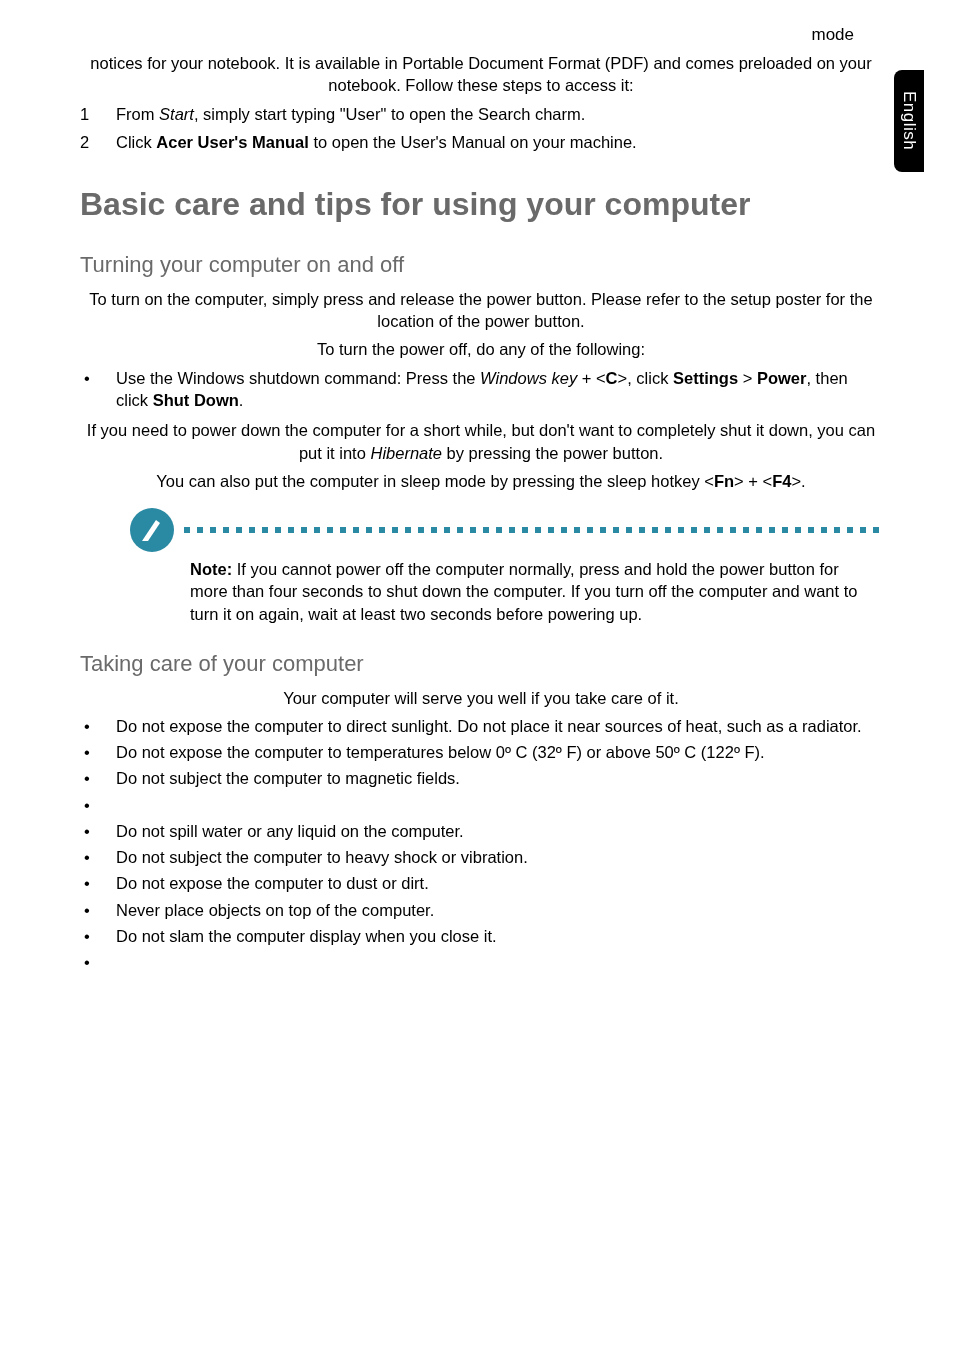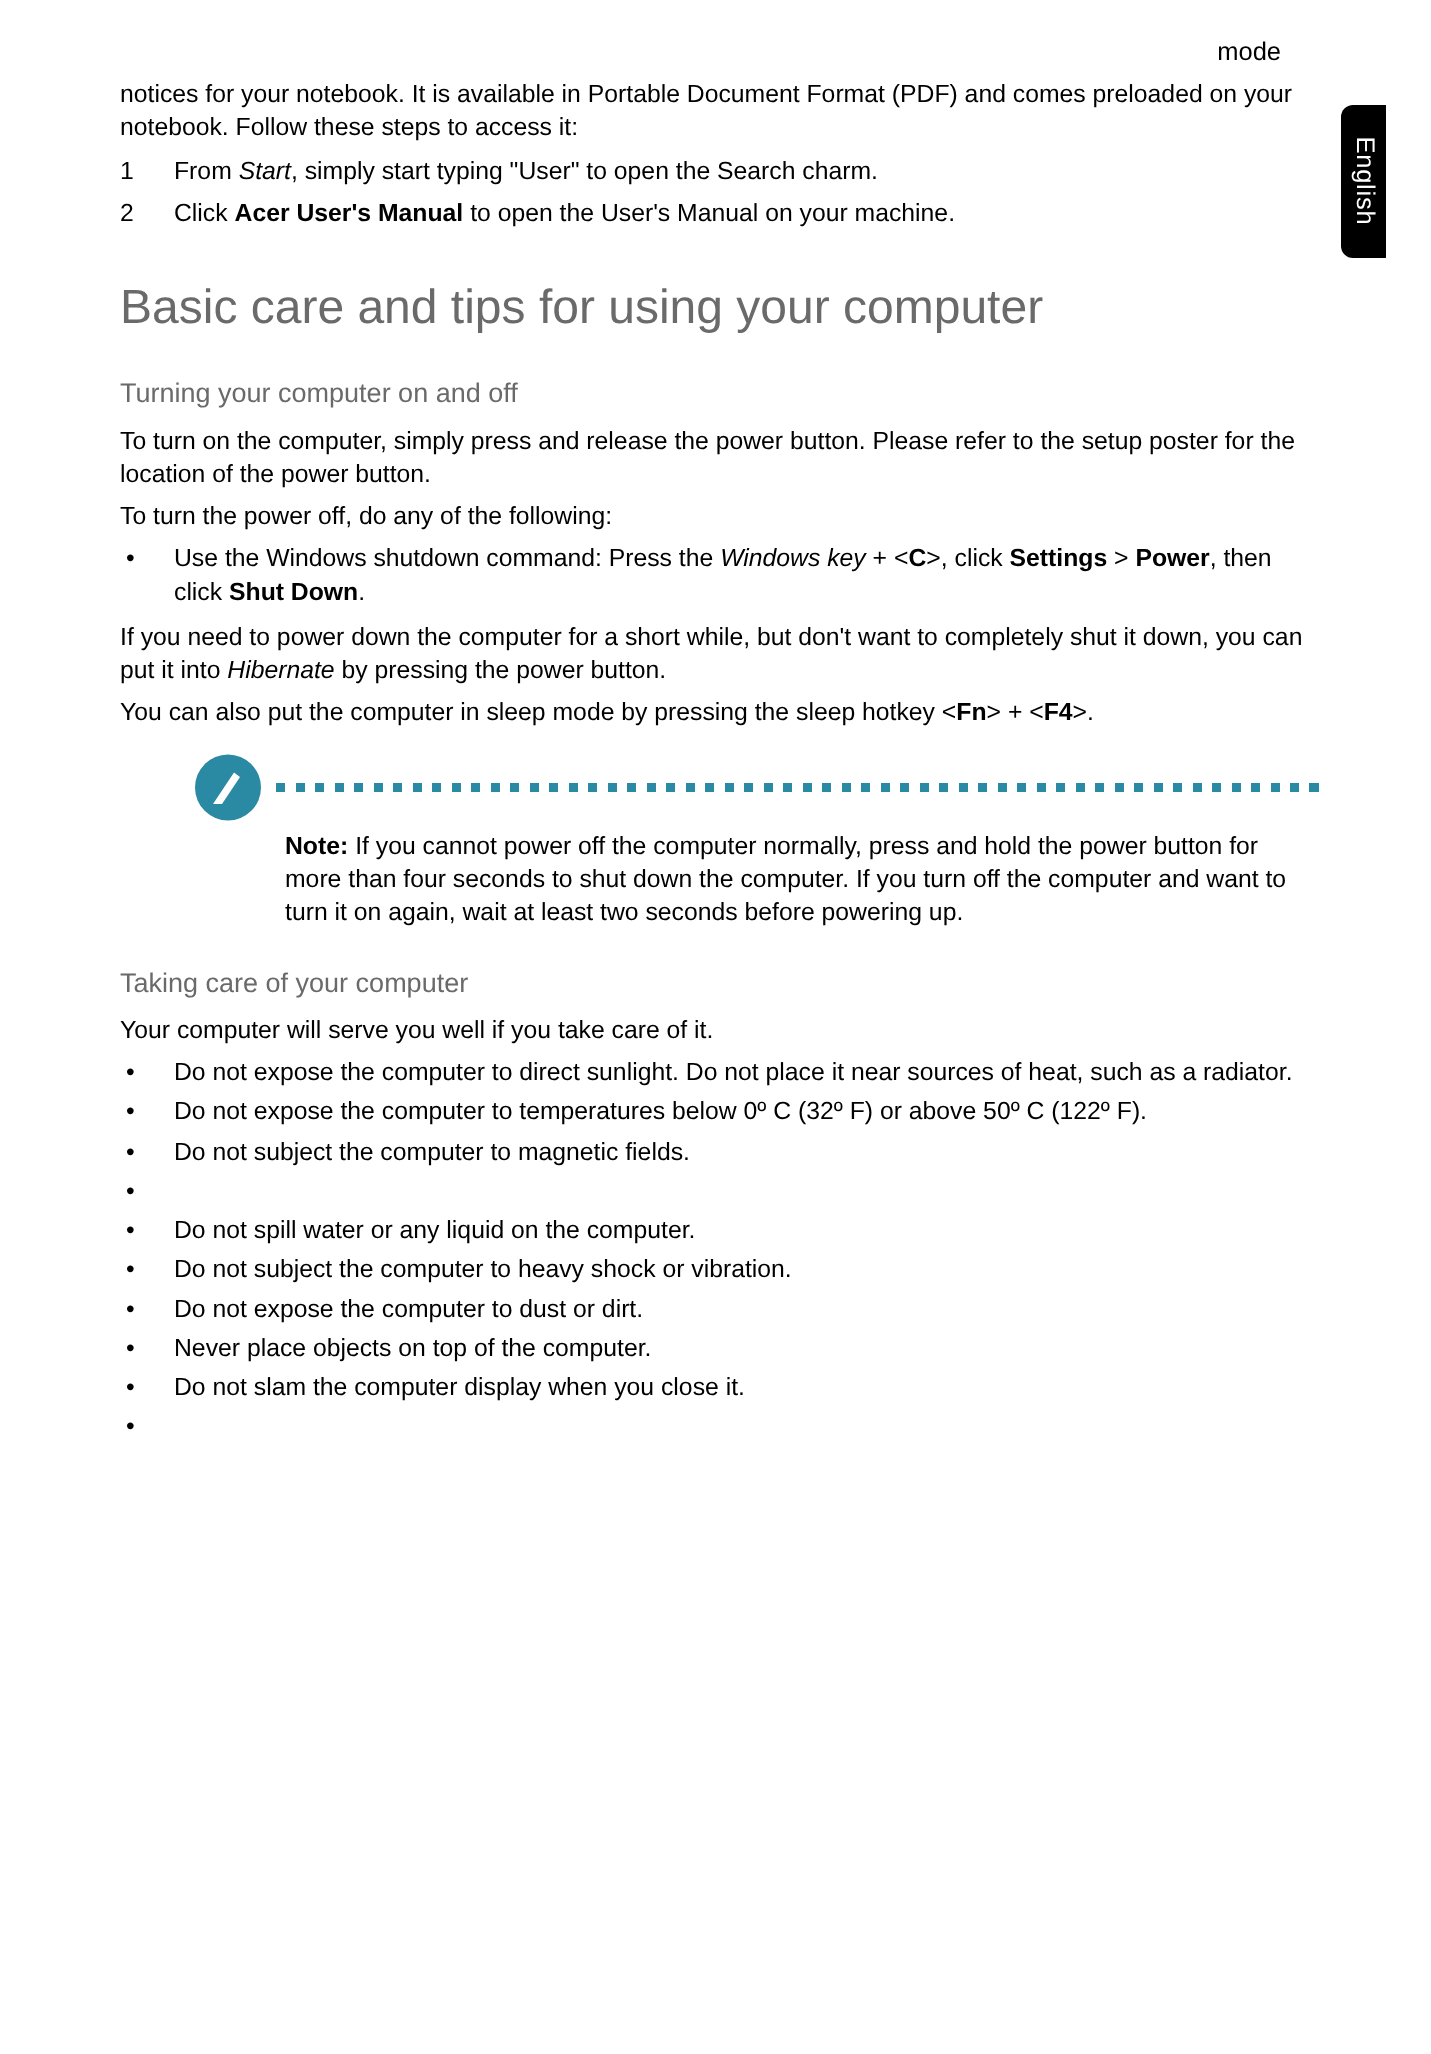--- a/index.html
+++ b/index.html
@@ -49,32 +49,33 @@
   ol.steps li {
     display: flex;
     margin: 6px 0;
   }
   ol.steps li .num {
     width: 36px;
     flex-shrink: 0;
   }
   h1.section {
     font-size: 32px;
-    font-weight: normal;
+    font-weight: bold;
     color: #6a6a6a;
     margin: 30px 0 22px 0;
   }
   h2.subsection {
-    font-size: 18px;
+    font-size: 22px;
     font-weight: normal;
     color: #6a6a6a;
     margin: 24px 0 8px 0;
   }
   p.body {
     margin: 6px 0;
+    text-align: center;
   }
   ul.bullets {
     list-style: none;
     margin: 4px 0 8px 0;
   }
   ul.bullets li {
     display: flex;
     margin: 4px 0;
     line-height: 1.35;
   }

